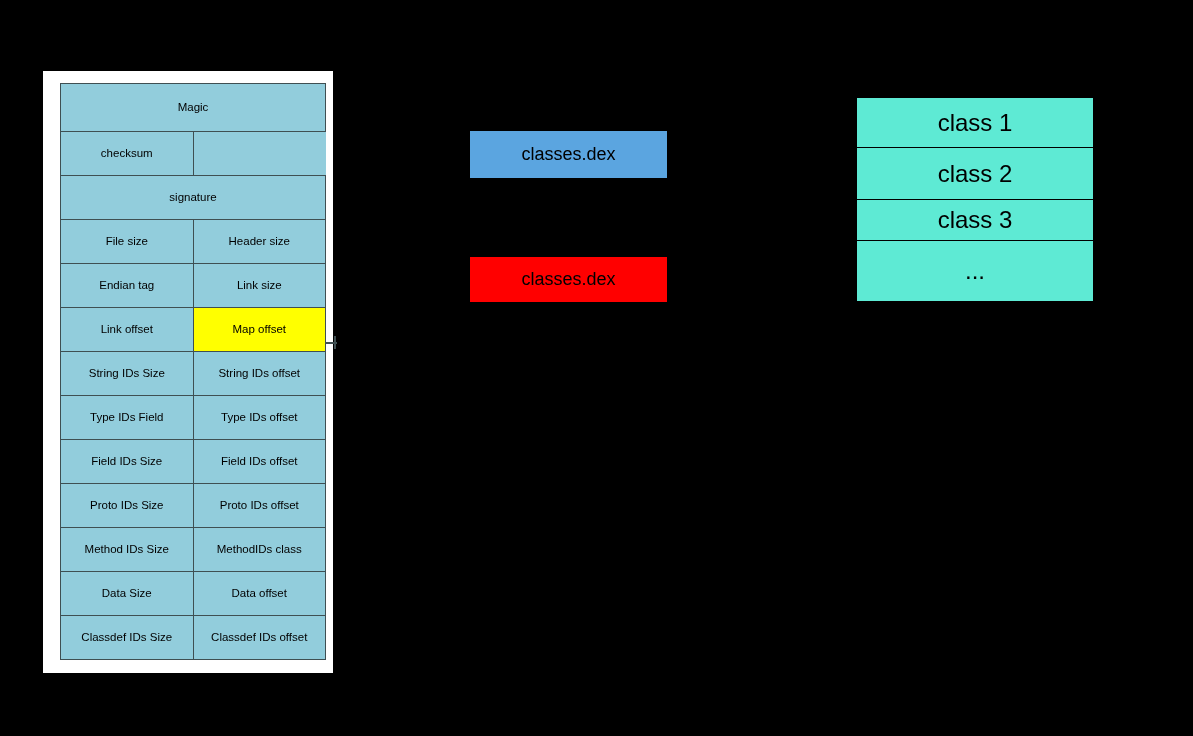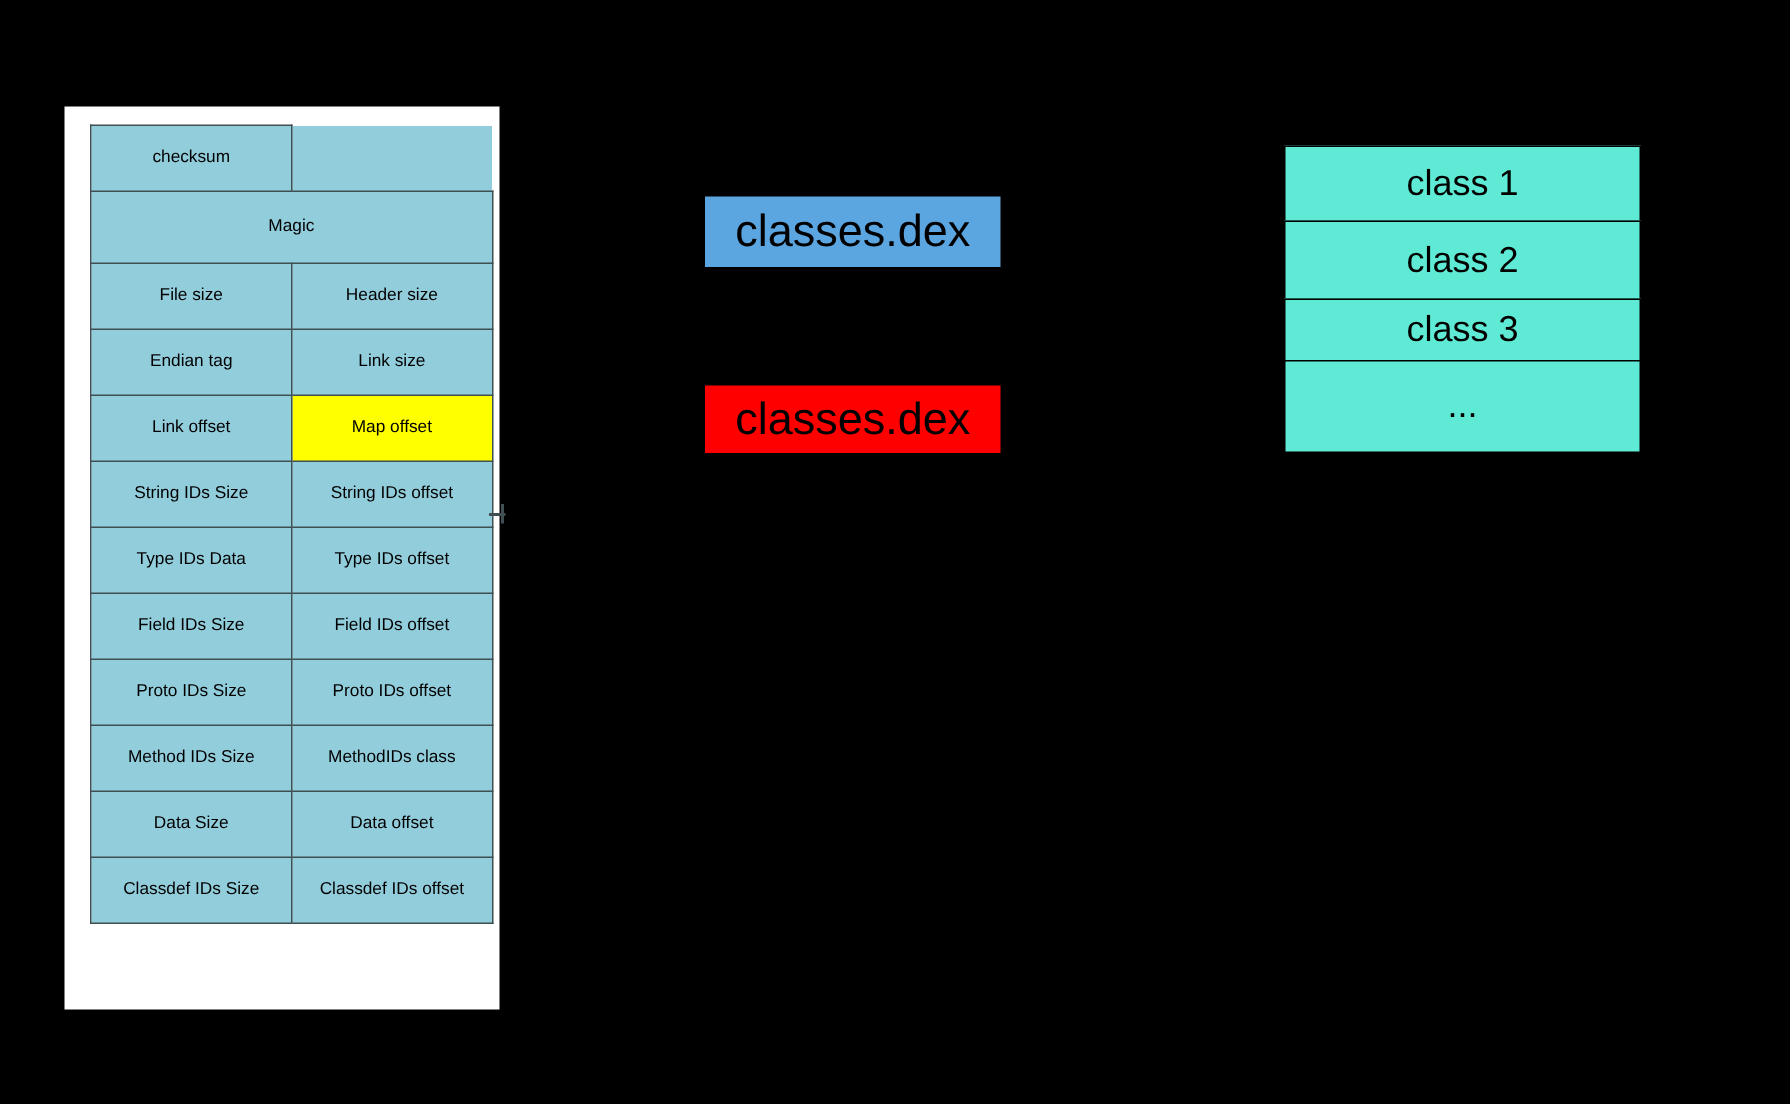--- a/index.html
+++ b/index.html
@@ -77,21 +77,21 @@
     background: #3f4f52;
   }
 
   
   .dex-chip {
     position: absolute;
     display: flex;
     align-items: center;
     justify-content: center;
     color: #000000;
-    font-size: 30px;
+    font-size: 18px;
     font-family: "Liberation Sans", sans-serif;
   }
   #classes-dex-blue {
     left: 470px;
     top: 131px;
     width: 197px;
     height: 47px;
     background: #5BA5E0;
   }
   #classes-dex-red {
@@ -127,44 +127,47 @@
   .cb-3 { height: 42px; }
   .cb-4 { height: 62px; }
 </style>
 </head>
 <body>
 
 <div id="dex-header-panel">
   <table id="dex-header-table">
     <tbody>
       <tr>
+        <td class="r-magic" colspan="2">Magic</td>
+      </tr>
+      <tr>
         <td class="r-checksum col-half">checksum</td>
         <td class="r-checksum col-half empty-cell"></td>
       </tr>
       <tr>
-        <td class="r-magic" colspan="2">Magic</td>
+        <td class="r-signature" colspan="2">signature</td>
       </tr>
       <tr>
         <td class="r-std col-half">File size</td>
         <td class="r-std col-half">Header size</td>
       </tr>
       <tr>
         <td class="r-std col-half">Endian tag</td>
         <td class="r-std col-half">Link size</td>
       </tr>
       <tr>
         <td class="r-std col-half">Link offset</td>
         <td class="r-std col-half highlight">Map offset</td>
       </tr>
       <tr>
         <td class="r-std col-half">String IDs Size</td>
         <td class="r-std col-half">String IDs offset</td>
       </tr>
       <tr>
-        <td class="r-std col-half">Type IDs Data</td>
+        <td class="r-std col-half">Type IDs Field</td>
         <td class="r-std col-half">Type IDs offset</td>
       </tr>
       <tr>
         <td class="r-std col-half">Field IDs Size</td>
         <td class="r-std col-half">Field IDs offset</td>
       </tr>
       <tr>
         <td class="r-std col-half">Proto IDs Size</td>
         <td class="r-std col-half">Proto IDs offset</td>
       </tr>

